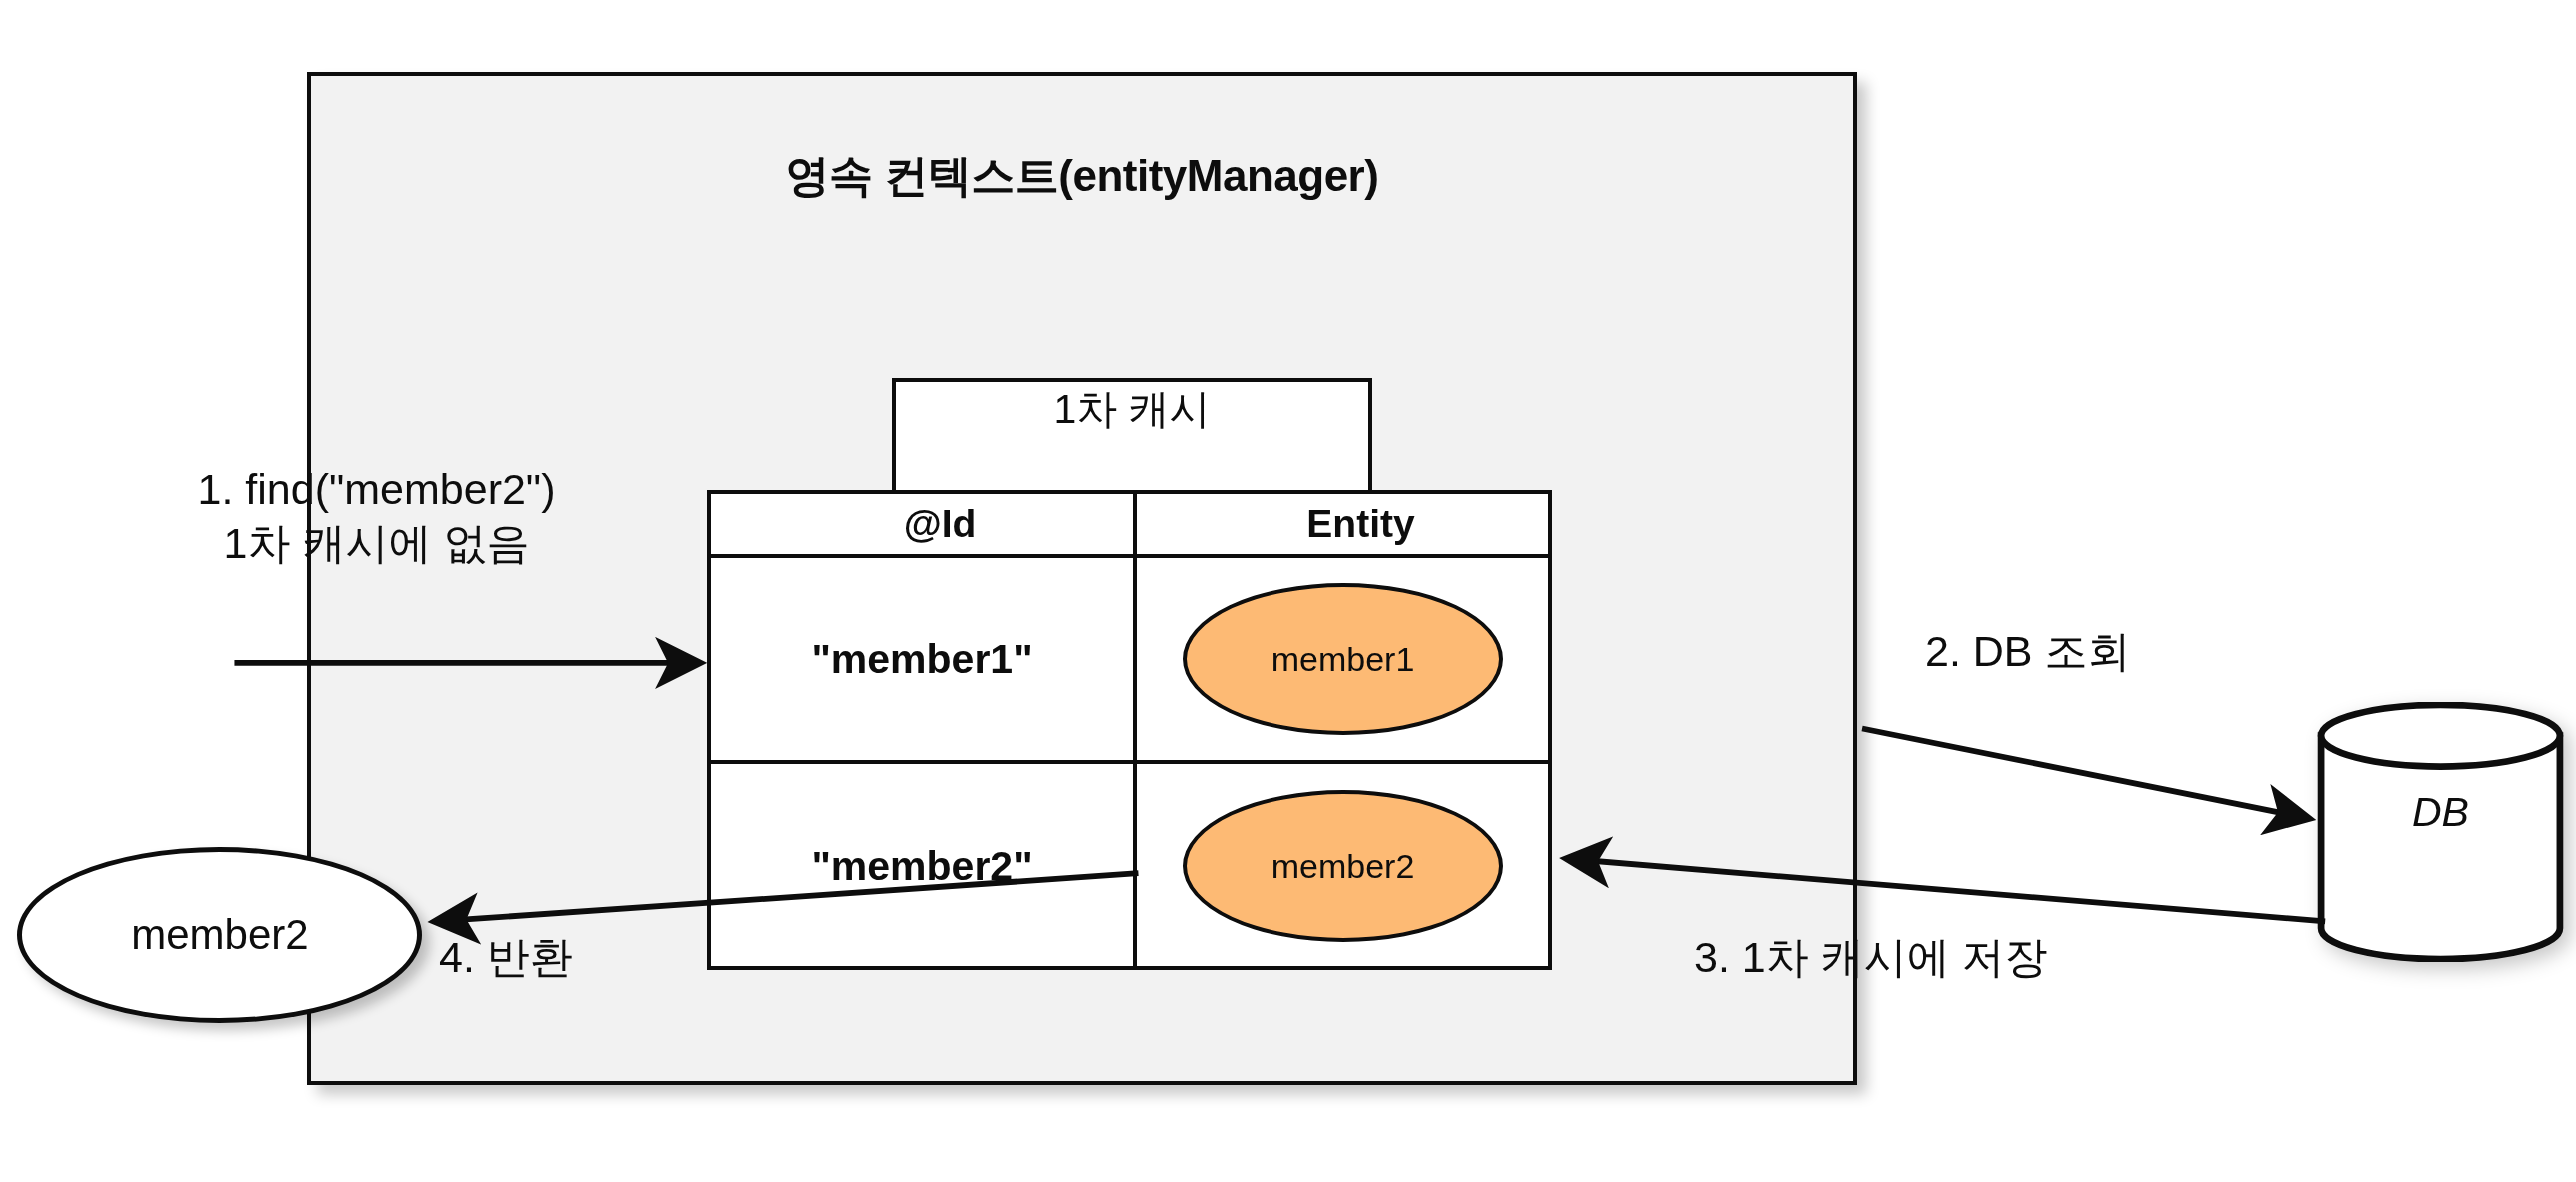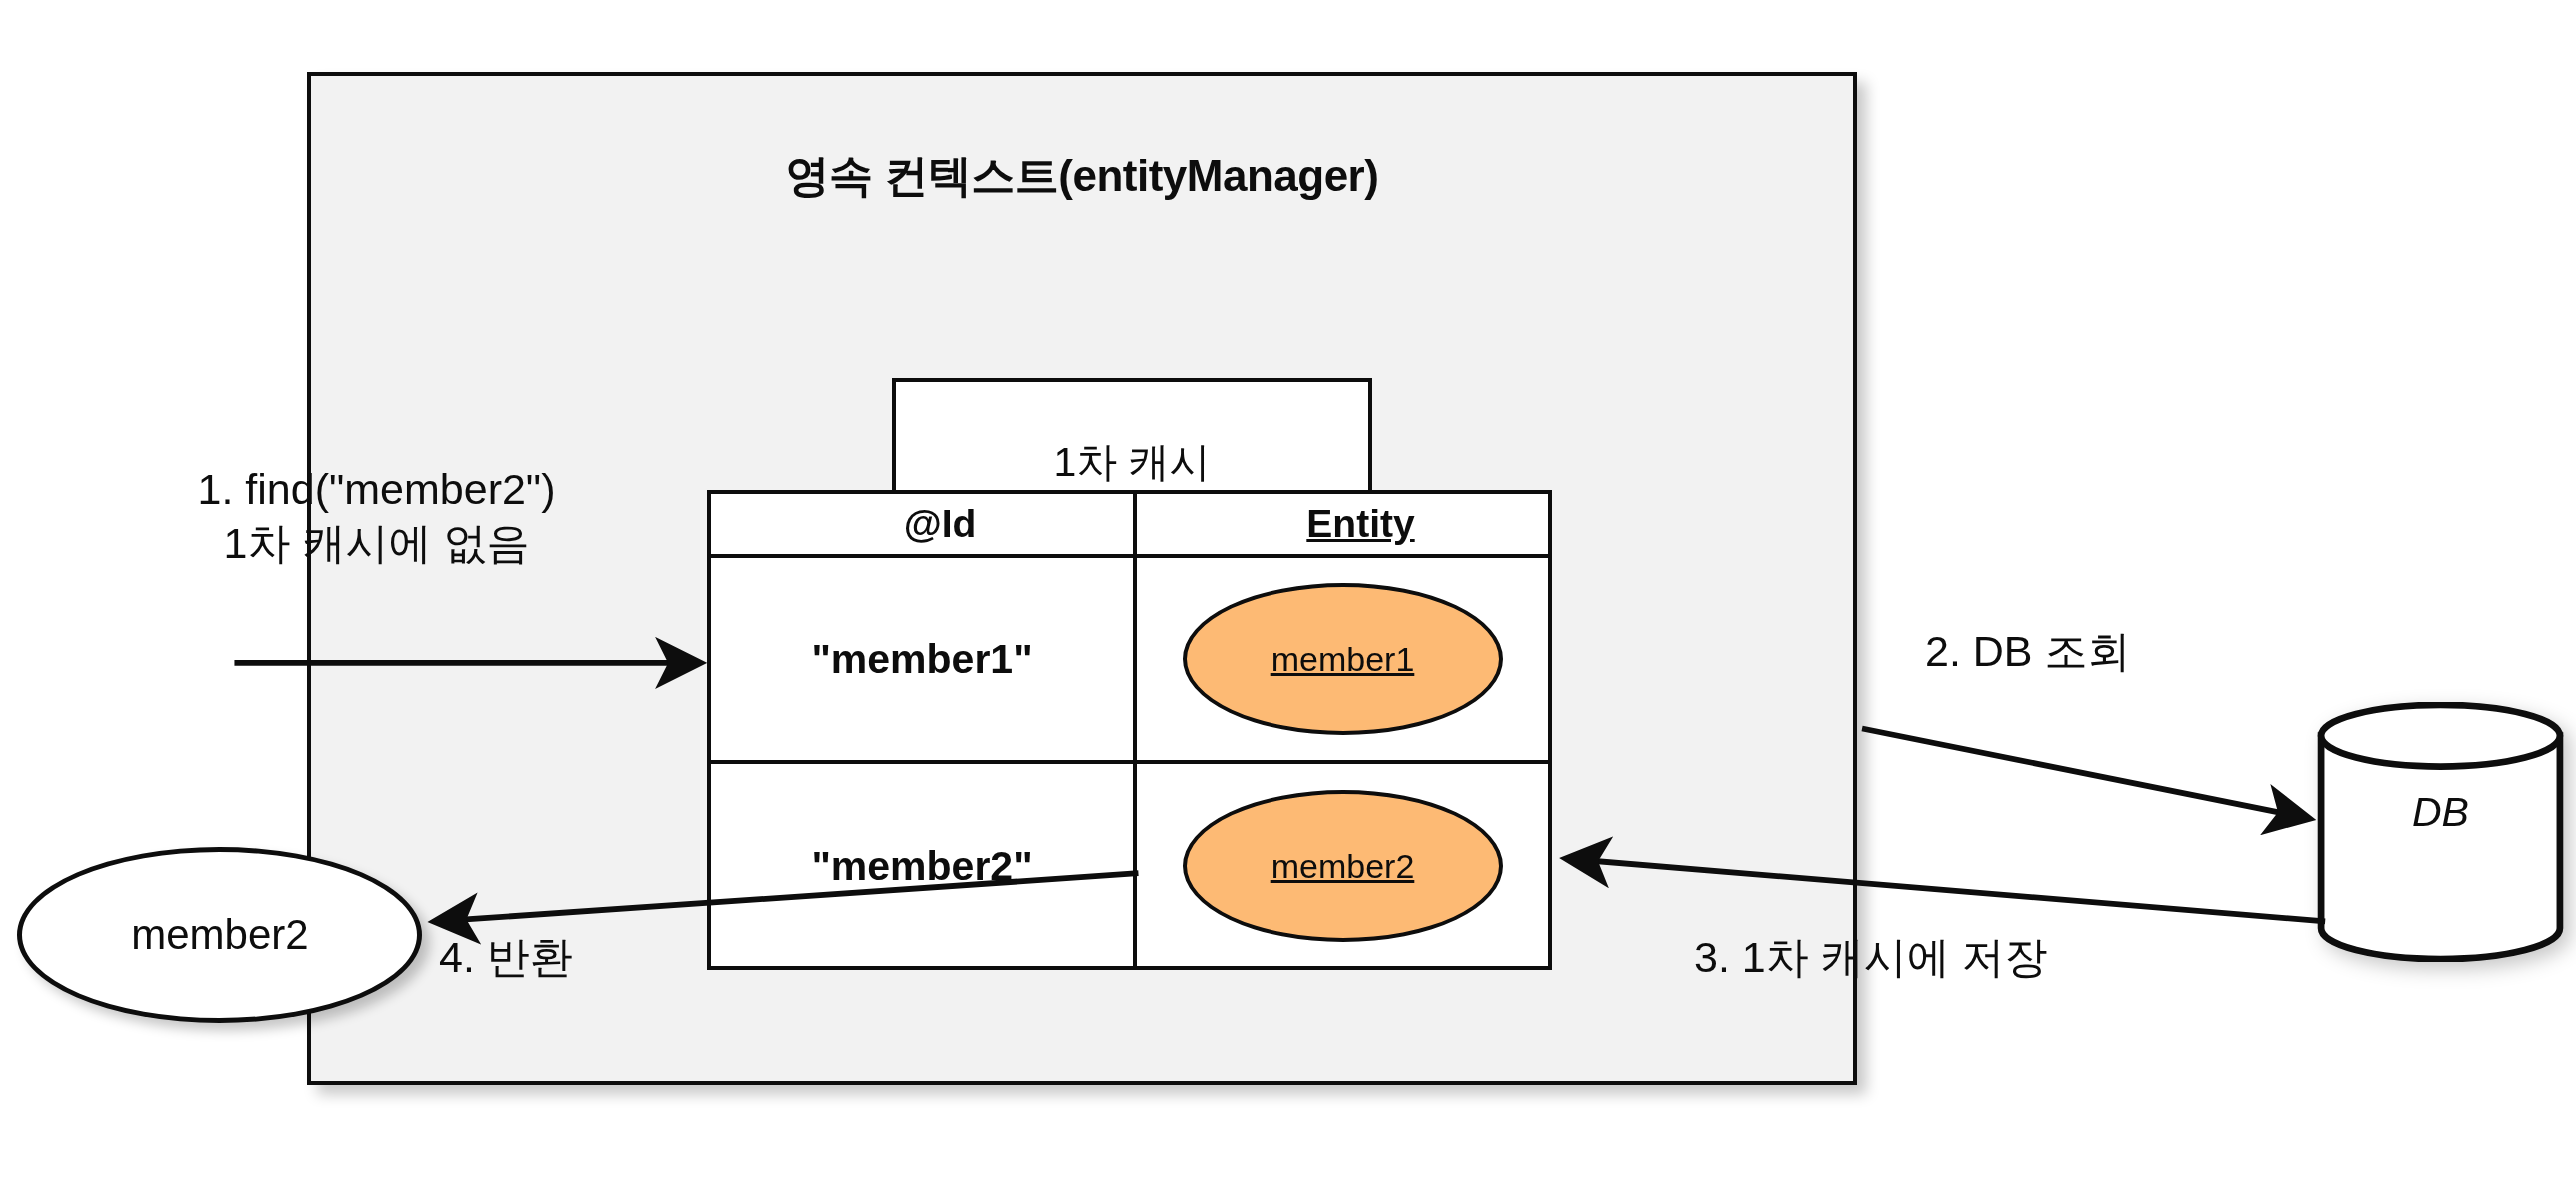--- a/index.html
+++ b/index.html
@@ -16,21 +16,21 @@
   }
   .pc-title{
     position:absolute;left:307px;top:147px;width:1550px;text-align:center;
     font-size:44px;font-weight:bold;letter-spacing:-0.5px;
   }
 
   
   .cache-box{
     position:absolute;left:892px;top:378px;width:480px;height:116px;
     background:#ffffff;border:4.8px solid #0d0d0d;box-sizing:border-box;
-    display:flex;align-items:flex-end;justify-content:center;
+    display:flex;align-items:flex-start;justify-content:center;
     font-size:41px;
   }
 
   
   .cache-table{
     position:absolute;left:707px;top:490px;width:845px;height:480px;
     background:#ffffff;border:4.8px solid #0d0d0d;box-sizing:border-box;
   }
   .tbl-hrow{
     position:absolute;left:0;top:0;width:100%;height:64px;
@@ -40,21 +40,21 @@
     position:absolute;left:0;width:100%;height:206px;display:flex;box-sizing:border-box;
   }
   .tbl-row.r1{top:64px;border-bottom:4.8px solid #0d0d0d;}
   .tbl-row.r2{top:269px;}
   .cell-id{
     width:426px;box-sizing:border-box;border-right:4.8px solid #0d0d0d;
     display:flex;align-items:center;justify-content:center;
     font-size:41px;font-weight:bold;
   }
   .cell-ent{
-    flex:1;box-sizing:border-box;display:flex;align-items:center;justify-content:center;text-decoration:underline;
+    flex:1;box-sizing:border-box;display:flex;align-items:center;justify-content:center;
   }
   .tbl-hrow .cell-id,.tbl-hrow .cell-ent{font-size:39px;font-weight:bold;padding-left:36px;}
 
   .ellipse{
     border:4.8px solid #0d0d0d;border-radius:50%;background:#fdba74;
     display:flex;align-items:center;justify-content:center;
     font-size:34px;box-sizing:border-box;
   }
   .ellipse.in-cell{width:320px;height:152px;}
 

